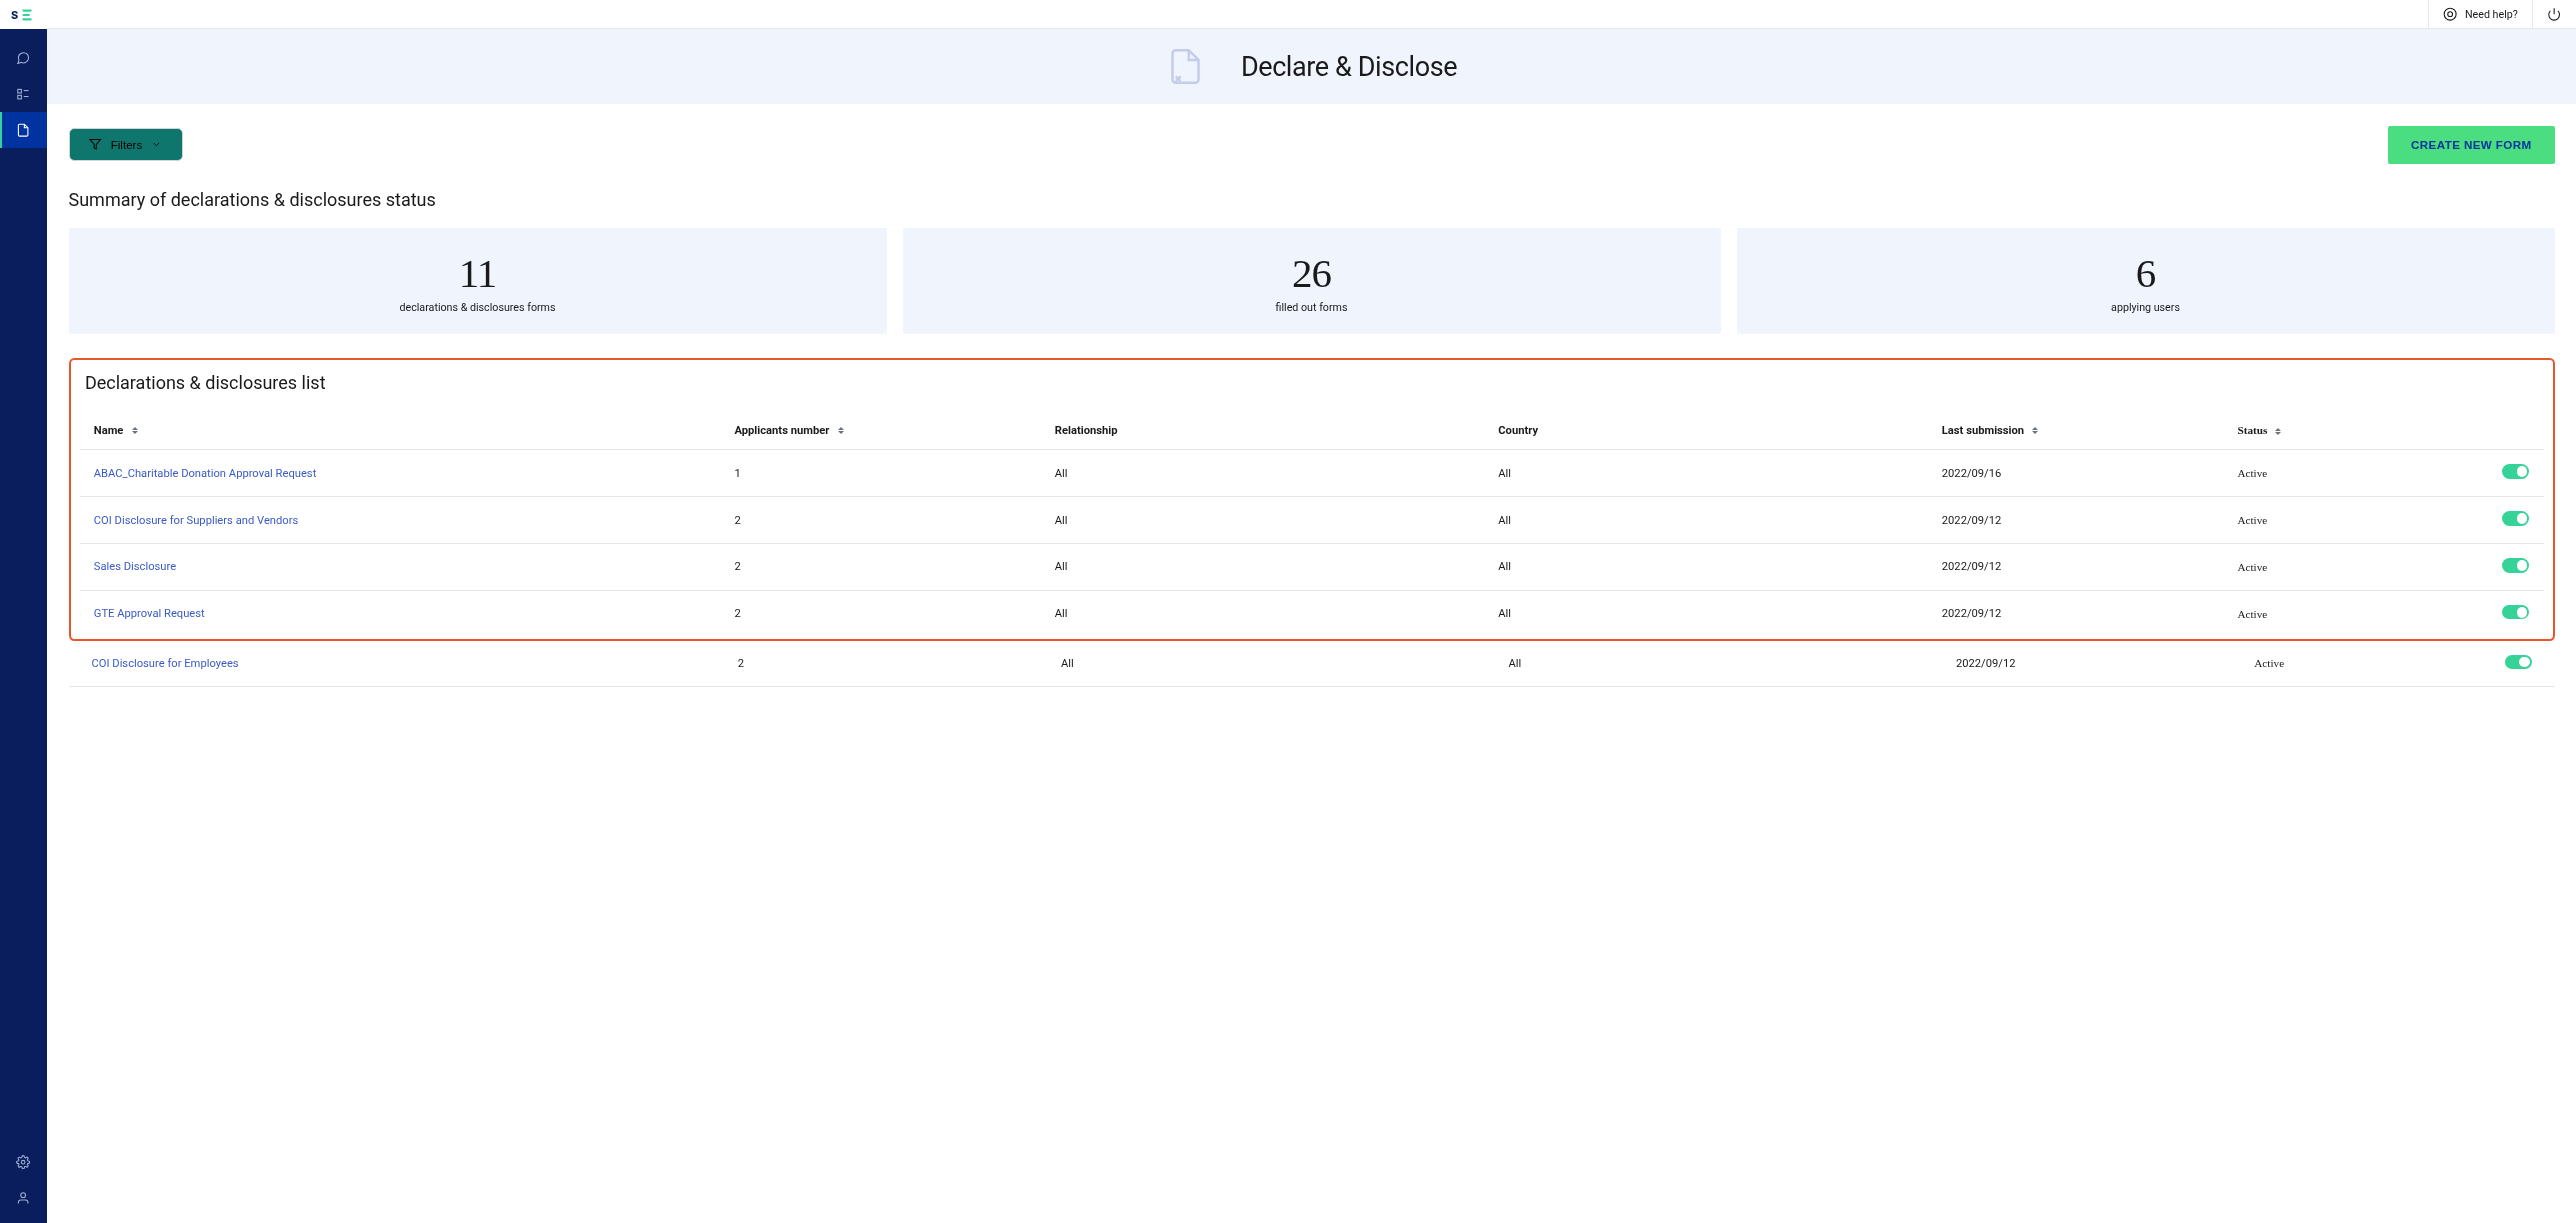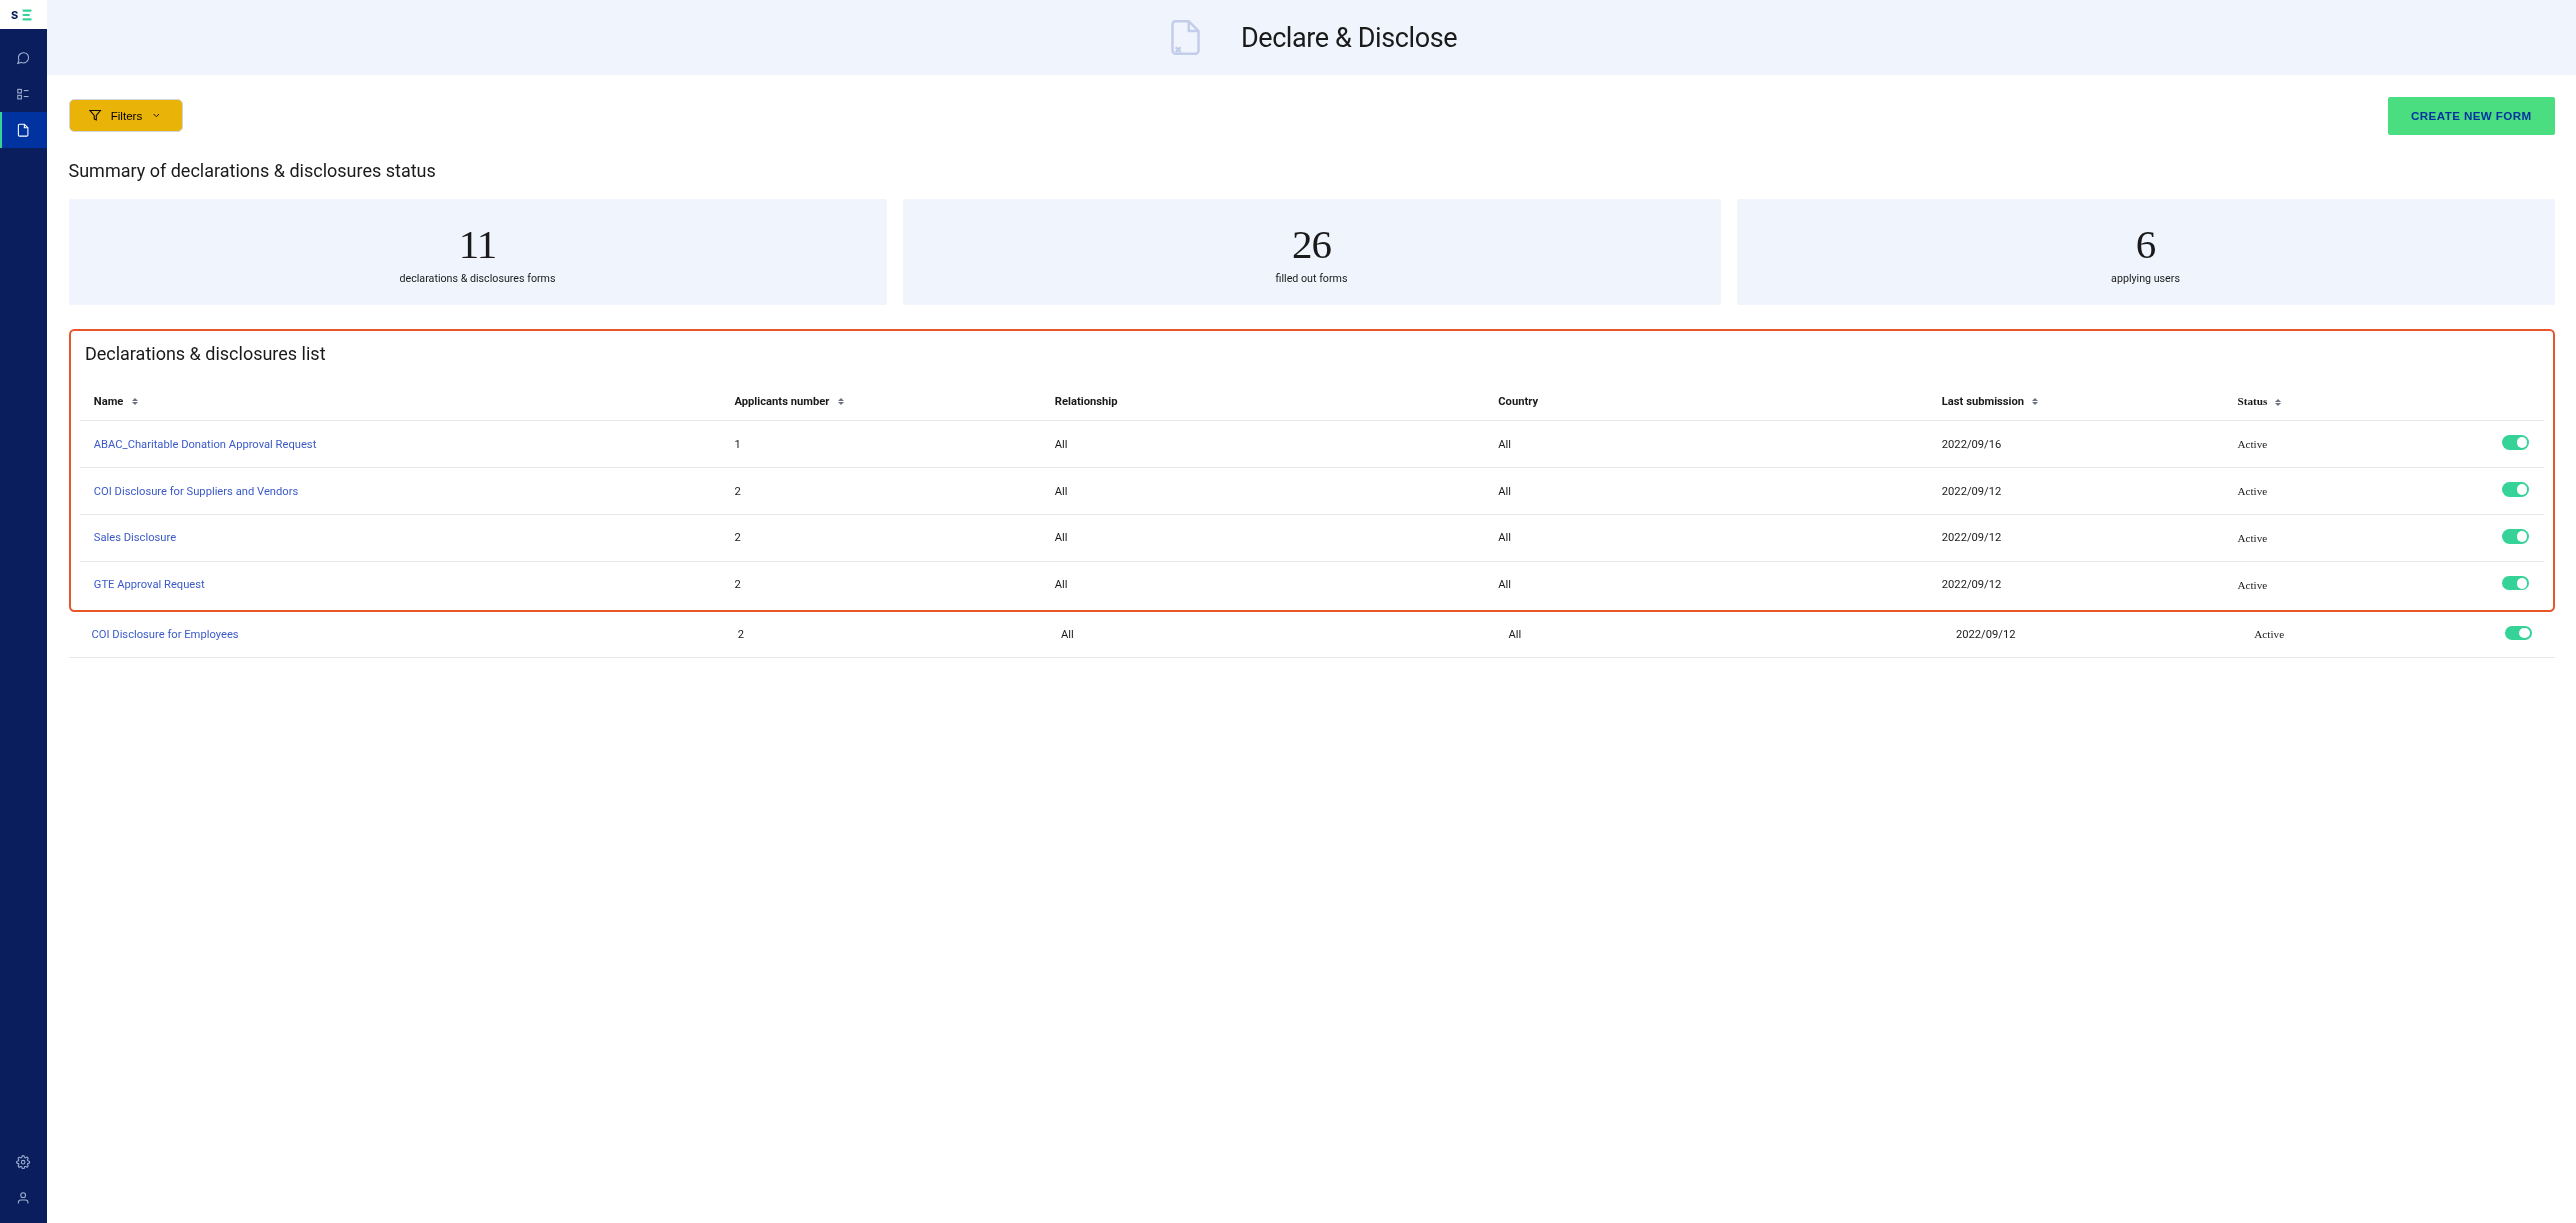--- a/index.html
+++ b/index.html
@@ -105,21 +105,21 @@
       align-items: center;
       margin-bottom: 25px;
     }
     .filters-btn {
       display: flex;
       align-items: center;
       gap: 9px;
       padding: 9px 19.7px;
       border: 0.9px solid #d1d5db;
       border-radius: 5.4px;
-      background: #eab308;
+      background: #0f766e;
       font-size: 11.6px;
       cursor: pointer;
     }
     .create-btn {
       background: #4ade80;
       color: #0033a0;
       border: none;
       padding: 12.5px 23px;
       border-radius: 2px;
       font-size: 11.6px;
@@ -286,20 +286,35 @@
       <div class="sidebar-item">
         <svg class="icon-svg" viewBox="0 0 24 24" fill="none" stroke="currentColor" stroke-width="1.8">
             <path d="M20 21v-2a4 4 0 0 0-4-4H8a4 4 0 0 0-4 4v2"></path>
             <circle cx="12" cy="7" r="4"></circle>
           </svg>
       </div>
     </div>
   </aside>
 
   <div class="main">
+    <div class="topbar">
+      <div class="topbar-item">
+        <svg width="14.3" height="14.3" viewBox="0 0 24 24" fill="none" stroke="currentColor" stroke-width="1.8">
+            <circle cx="12" cy="12" r="10"></circle>
+            <circle cx="12" cy="12" r="4"></circle>
+          </svg>
+        <span>Need help?</span>
+      </div>
+      <div class="topbar-item">
+        <svg width="14.3" height="14.3" viewBox="0 0 24 24" fill="none" stroke="currentColor" stroke-width="1.8">
+            <path d="M18.36 6.64a9 9 0 1 1-12.73 0"></path>
+            <line x1="12" y1="2" x2="12" y2="12"></line>
+          </svg>
+      </div>
+    </div>
 
     <div class="hero">
       <svg width="39" height="39" viewBox="0 0 24 24" fill="none" stroke="#c3cce8" stroke-width="1.5">
         <path d="M14 2H6a2 2 0 0 0-2 2v16a2 2 0 0 0 2 2h12a2 2 0 0 0 2-2V8z"></path>
         <polyline points="14 2 14 8 20 8"></polyline>
         <path d="M9 18l-3 3 M6 18l3 3" stroke="#c3cce8"></path>
       </svg>
       <h1 class="hero-title">Declare &amp; Disclose</h1>
     </div>
 

